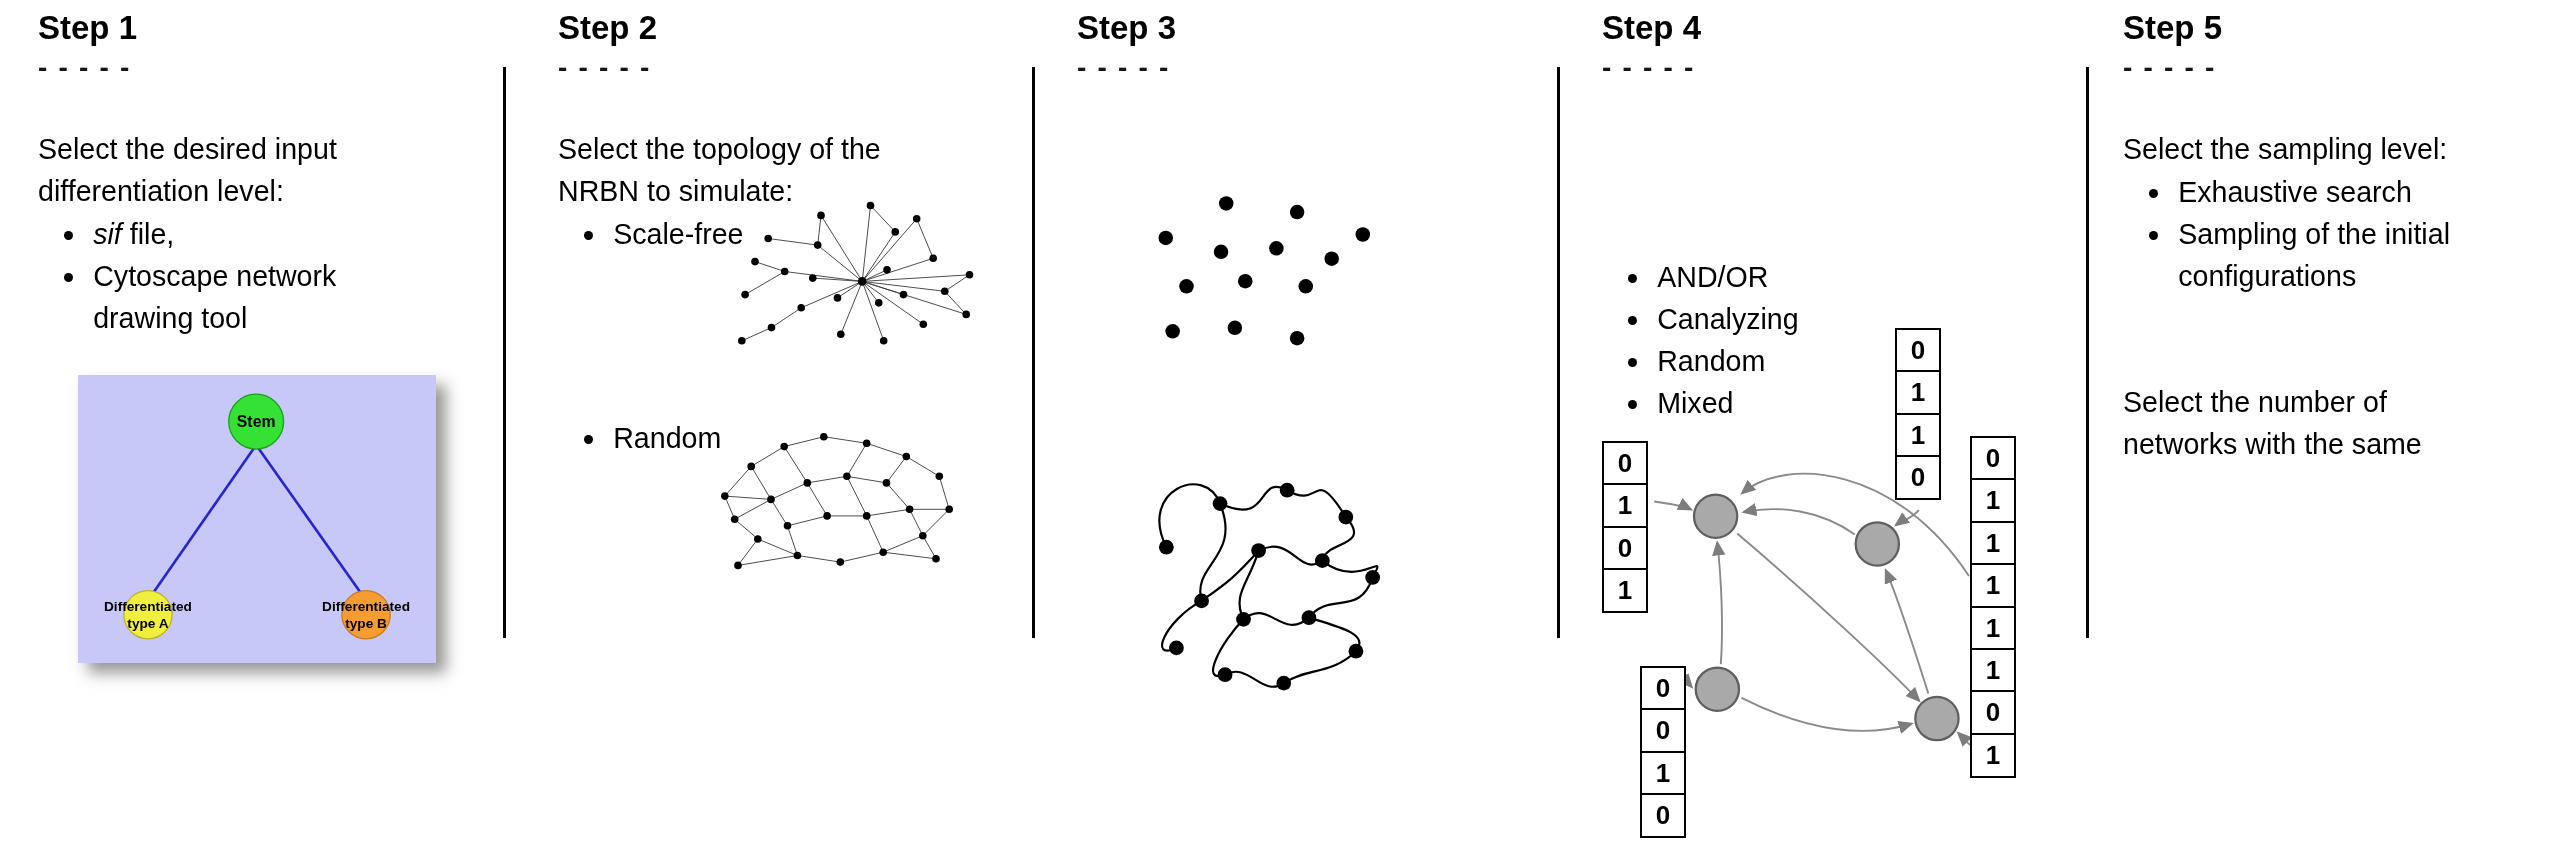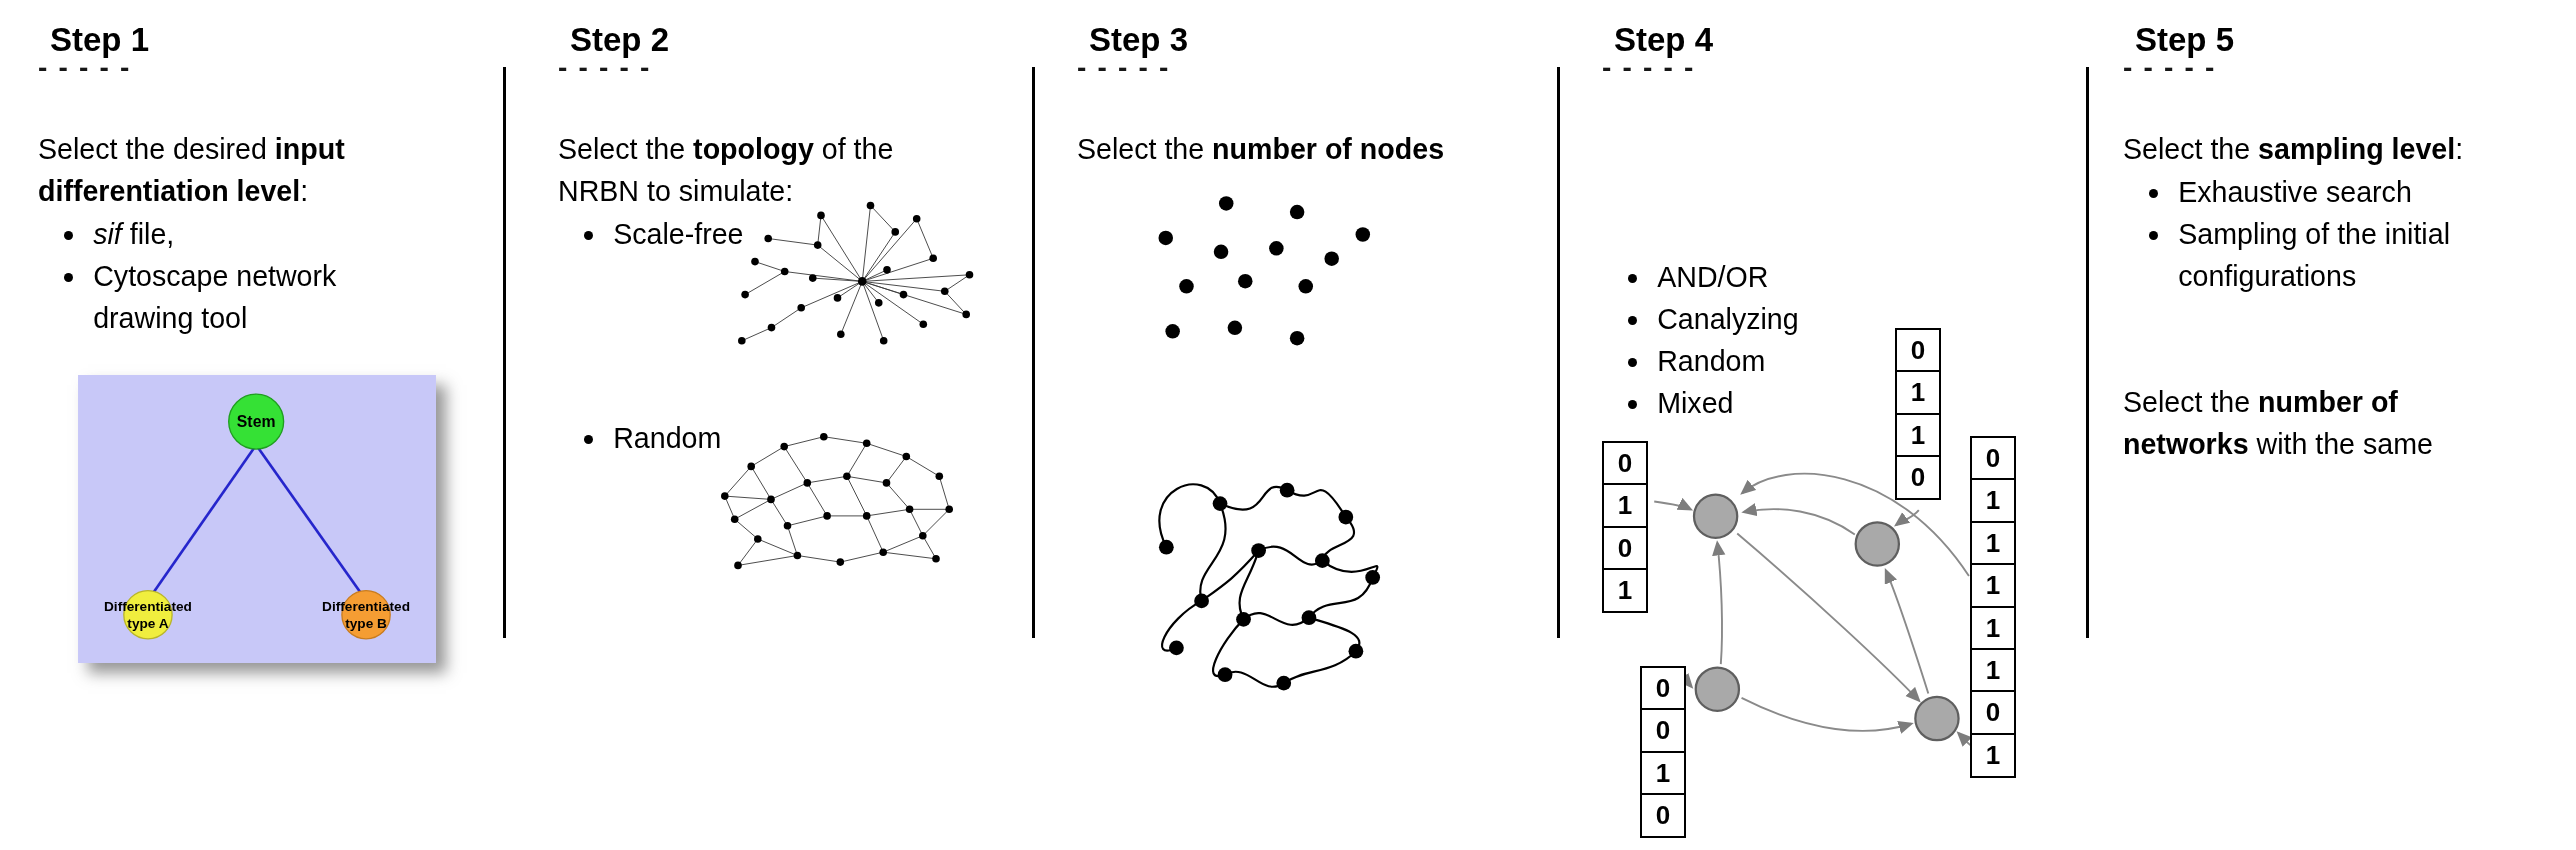--- a/index.html
+++ b/index.html
@@ -3,24 +3,24 @@
 <meta charset="utf-8">
 <style>
   * { box-sizing: border-box; }
   html,body { margin:0; padding:0; background:#ffffff; }
   body { font-family:"Liberation Sans", sans-serif; color:#000; }
   #canvas { position:relative; width:2576px; height:851px; background:#fff; overflow:hidden; }
 
   .sep { position:absolute; top:67px; height:571px; width:2.6px; background:#000; }
 
   .col { position:absolute; top:0; height:100%; }
-  .step-title { position:absolute; top:8.7px; left:0; margin:12px; font-size:33px; font-weight:bold; }
+  .step-title { position:absolute; top:8.7px; left:0; margin:0; font-size:33px; font-weight:bold; }
   .dashes { position:absolute; top:52px; left:0; margin:0; font-size:28px; font-weight:bold; letter-spacing:1.7px; color:#161616; }
   .txt { position:absolute; margin:0; font-size:28.6px; line-height:42px; }
-  .txt b { font-weight:bold;text-align:right; }
+  .txt b { font-weight:normal;text-align:right; }
   .blist { position:absolute; margin:0; padding-left:50px; font-size:28.6px; line-height:42px; list-style:disc; }
   .blist li { padding-left:5.2px; }
 
   .fig { position:absolute; }
   .fig svg { display:block; width:100%; height:100%; }
 
   .tree-box { position:absolute; left:40px; top:375px; width:358px; height:288px;
               box-shadow:10.4px 10.4px 14px rgba(95,95,95,0.65); }
   .tree-box svg { display:block; width:100%; height:100%; }
 
@@ -156,21 +156,20 @@
             <circle cx="20" cy="92" r="2.3"></circle>
         </g>
       </svg>
     </div>
   </div>
 
   <div class="col" style="left:1077px; width:459px">
     <h2 class="step-title">Step 3</h2>
     <div class="dashes">- - - - -</div>
 
-    <p class="txt" style="left:0; top:128px"><span>Select the </span><b>number of nodes</b></p>
 
     <div class="fig" style="left:68px; top:186px; width:242px; height:218px">
       <svg viewBox="0 0 140 126">
         <g fill="#000">
           <circle cx="47" cy="10" r="4.2"></circle>
             <circle cx="88" cy="15" r="4.2"></circle>
             <circle cx="126" cy="28" r="4.2"></circle>
             <circle cx="12" cy="30" r="4.2"></circle>
             <circle cx="44" cy="38" r="4.2"></circle>
             <circle cx="76" cy="36" r="4.2"></circle>

